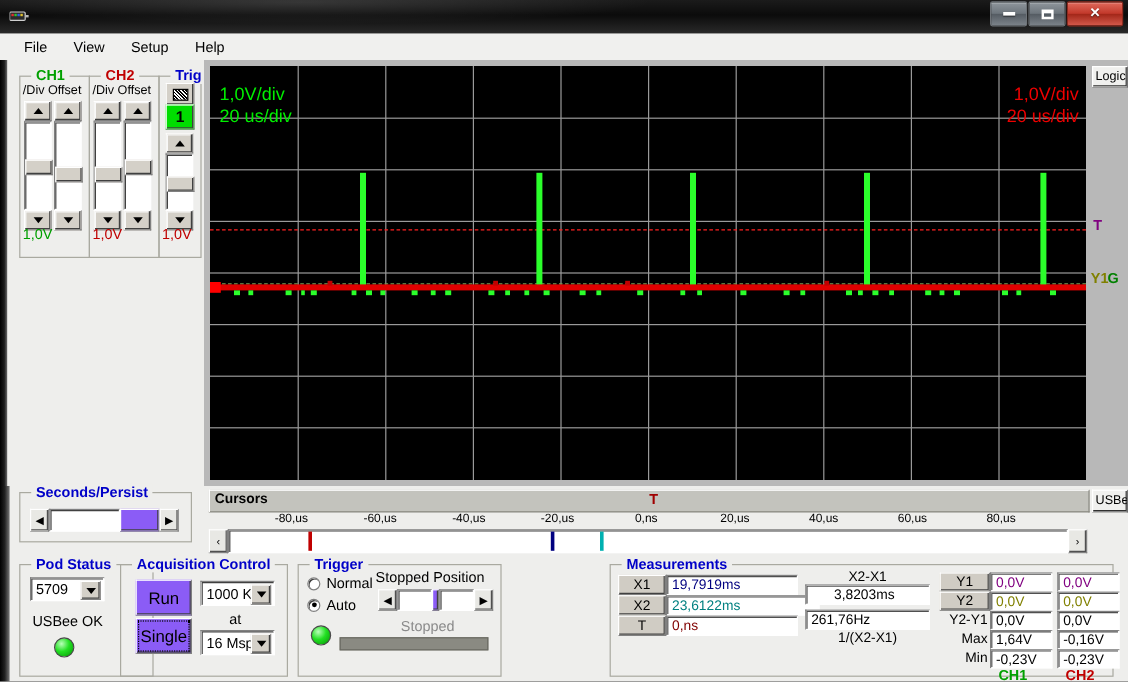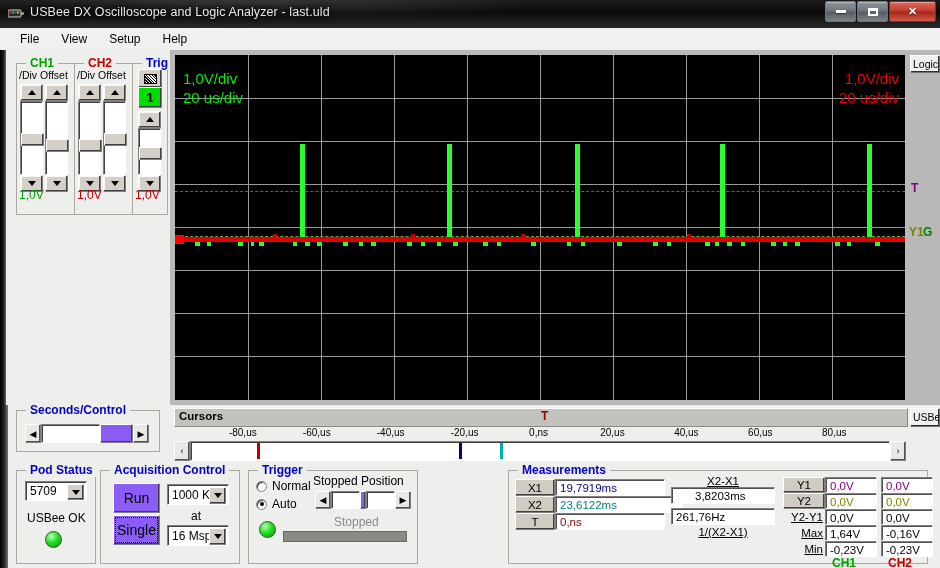--- a/index.html
+++ b/index.html
@@ -206,39 +206,38 @@
     border:1px solid #808080;border-right-color:#fff;border-bottom-color:#fff;
     box-shadow:inset 1px 1px 0 #505050;
     font-size:11.5px;padding-left:4px;line-height:16px;white-space:nowrap;
   }
   .mbtn{
     position:absolute;box-sizing:border-box;background:#d0ccc4;
     border:1px solid #fff;border-right-color:#808080;border-bottom-color:#808080;
     box-shadow:inset -1px -1px 0 #404040;
     font-size:11.5px;color:#000;display:flex;align-items:center;justify-content:center;
   }
-  .mlab{position:absolute;font-size:11.5px;color:#000;text-align:right;text-decoration:underline;}
+  .mlab{position:absolute;font-size:11.5px;color:#000;text-align:right;}
   .mhdr{position:absolute;font-size:12px;font-weight:bold;}
 </style>
 </head>
 <body>
 
 <div class="app">
 
   <div class="titlebar">
     <div class="tb-glow"></div>
     <svg class="tb-icon" viewBox="0 0 16 13">
       <rect x="0" y="3" width="13" height="7" rx="1" fill="#2b2b2b" stroke="#cfcfcf" stroke-width="1"></rect>
       <rect x="1.5" y="4.5" width="2" height="2" fill="#e03030"></rect>
       <rect x="4" y="4.5" width="2" height="2" fill="#30c030"></rect>
       <rect x="6.5" y="4.5" width="2" height="2" fill="#3060e0"></rect>
       <rect x="9" y="4.5" width="2" height="2" fill="#e0c030"></rect>
       <rect x="13" y="5.5" width="3" height="2" fill="#b8b8b8"></rect>
     </svg>
-    <div class="tb-title">USBee DX Oscilloscope and Logic Analyzer - last.uld</div>
     <div class="wbtns">
       <div class="wbtn">
           <span class="mini"></span>
         </div>
       <div class="wbtn">
           <span class="maxi"></span>
         </div>
       <div class="wbtn close">
           <span class="gl">✕</span>
         </div>
@@ -420,21 +419,21 @@
     </div>
 
     <div class="sidelbl" style="left:741px;top:131px;color:#800080;">T</div>
     <div class="sidelbl" style="left:739px;top:175px;color:#808000;">Y1</div>
     <div class="sidelbl" style="left:753px;top:175px;color:#008000;">G</div>
 
     <div class="showbtn">Logic</div>
   </div>
 
   <div class="grp" style="left:16px;top:410px;width:142px;height:40px;">
-    <div class="grp-title">Seconds/Control</div>
+    <div class="grp-title">Seconds/Persist</div>
     <div style="position:absolute;left:8px;top:13px;display:flex;width:124px;height:19px;">
       <div class="sbtn" style="height:19px;">◀</div>
       <div class="strip" style="flex:1;"></div>
       <div class="btn3d" style="width:33px;height:19px;"></div>
       <div class="sbtn" style="height:19px;">▶</div>
     </div>
   </div>
 
   <div class="cursorbar">
     <div class="cursorhdr">
@@ -459,21 +458,21 @@
       <div class="sbtn">‹</div>
       <div class="strip">
         <div class="cmark" style="left:9.4%;background:#c00000;"></div>
         <div class="cmark" style="left:38.4%;background:#000080;"></div>
         <div class="cmark" style="left:44.2%;background:#00b0b0;"></div>
       </div>
       <div class="sbtn">›</div>
     </div>
   </div>
 
-  <div class="grp" style="left:16px;top:470px;width:78px;height:92px;">
+  <div class="grp" style="left:16px;top:470px;width:78px;height:92px;padding-left:32px;">
     <div class="grp-title">Pod Status</div>
     <div class="combo" style="left:8px;top:10px;width:62px;height:20px;">
       <span>5709</span>
       <span class="arrowbox">
           <i></i>
         </span>
     </div>
     <div class="lbl" style="position:absolute;left:10px;top:40px;">USBee OK</div>
     <div class="led" style="position:absolute;left:28px;top:60px;"></div>
   </div>

